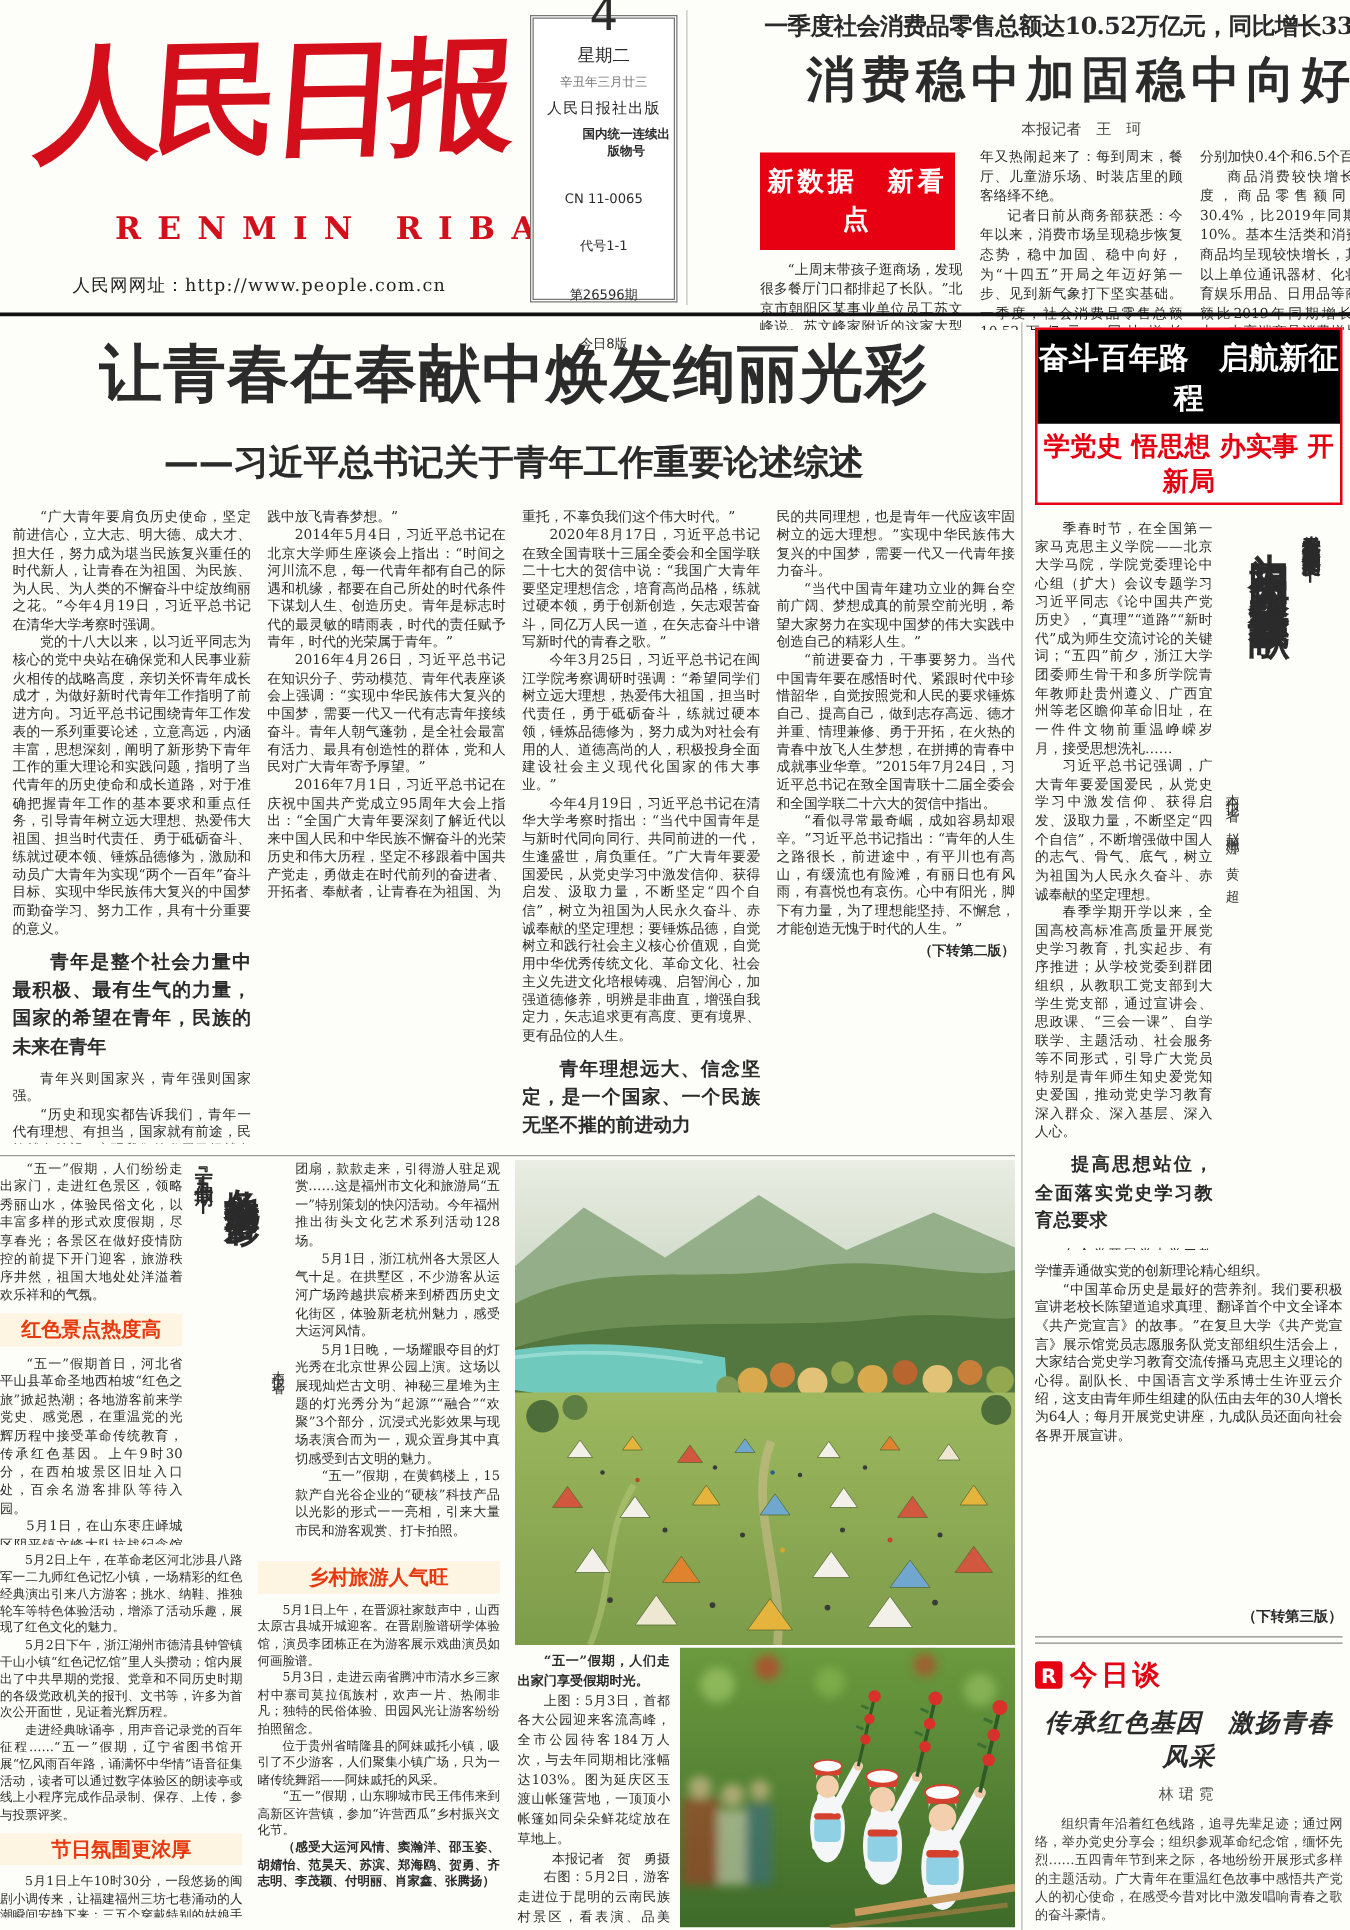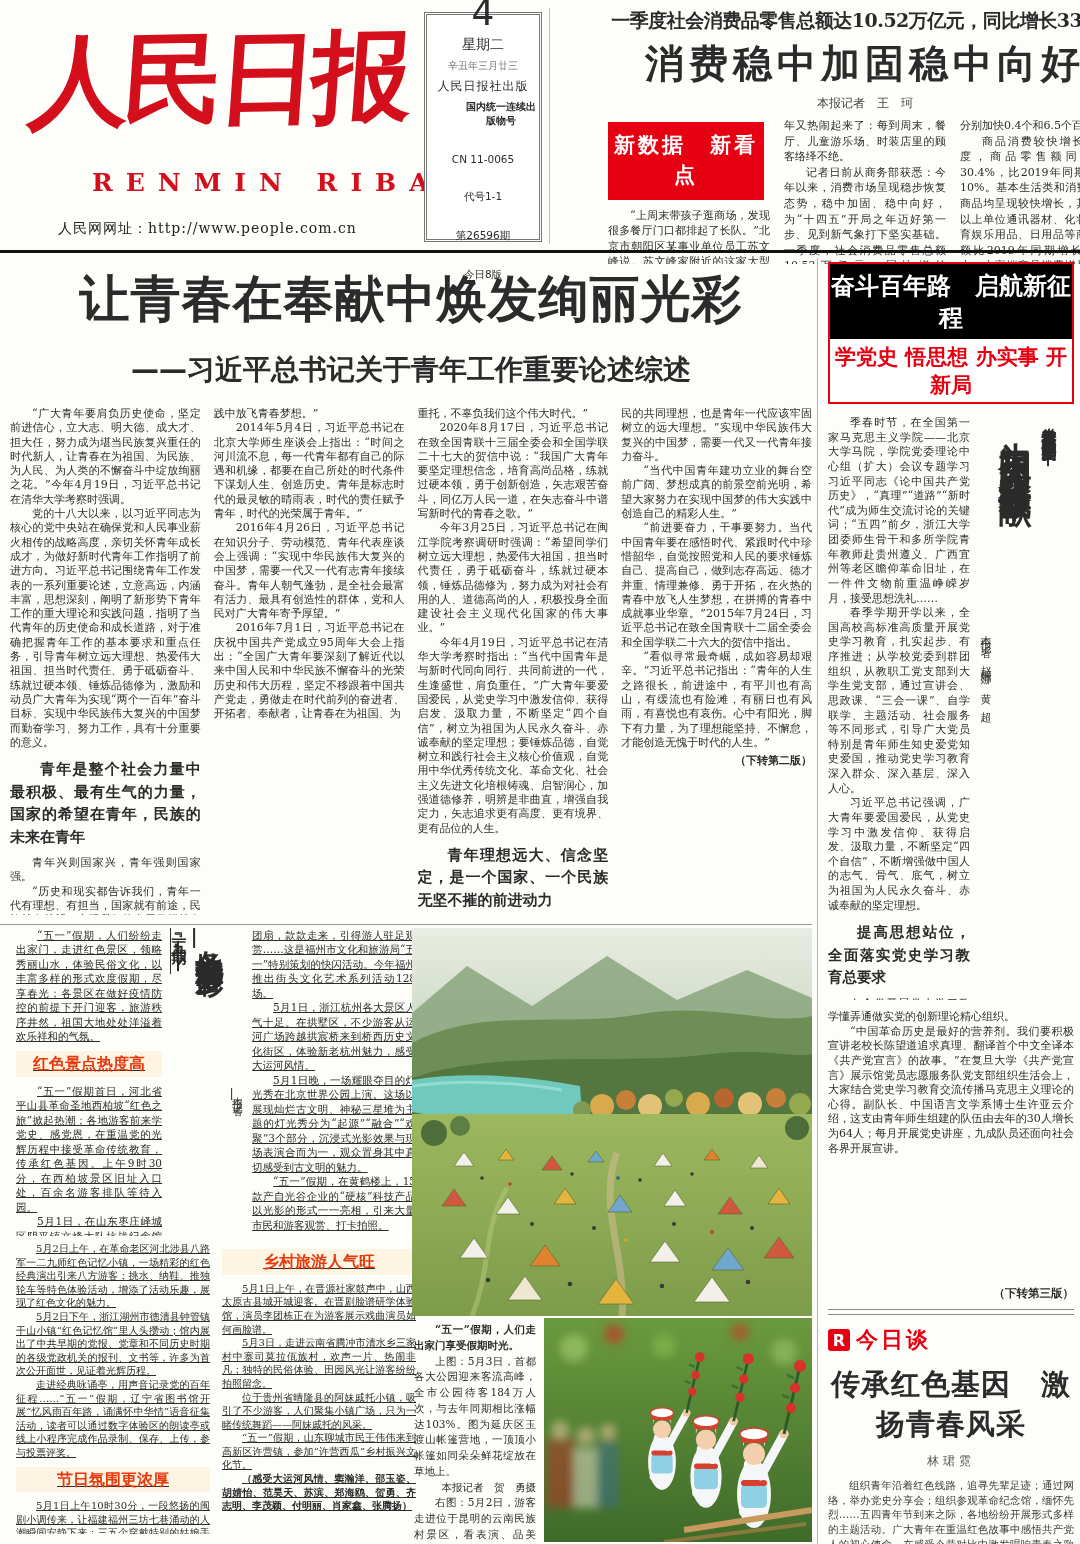--- a/index.html
+++ b/index.html
@@ -61,26 +61,26 @@
   .sb-full{margin-top:10px;height:272px;overflow:hidden;font-size:11px;line-height:1.33;text-align:justify;}
   .sb-jump{font-size:11.5px;}
   .rule-sb{margin-top:8px;height:4px;border-top:1px solid #8a8a84;border-bottom:1px solid #8a8a84;}
 
   
   .tt{margin-top:10px;}
   .tt-logo-row{display:flex;align-items:center;gap:6px;}
   .tt-mark{width:22px;height:22px;background:#e60012;color:#fff;font-weight:900;font-size:16px;
       display:flex;align-items:center;justify-content:center;border-radius:3px;}
   .tt-label{color:#e60012;font-weight:900;font-size:22px;letter-spacing:3px;}
-  .tt-title{font-size:29px;font-weight:900;text-align:center;margin-top:10px;letter-spacing:1px;}
+  .tt-title{font-size:20px;font-weight:900;text-align:center;margin-top:10px;letter-spacing:1px;font-style:italic;}
   .tt-author{font-size:12px;text-align:center;margin-top:8px;color:#555;letter-spacing:4px;}
   .tt-body{margin-top:8px;font-size:10.5px;line-height:1.4;text-align:justify;color:#3a3a3a;height:196px;overflow:hidden;}
 
   
-  .holiday{position:absolute;left:16px;top:928px;width:400px;height:612px;text-decoration:underline;}
+  .holiday{position:absolute;left:0;top:928px;width:400px;height:612px;}
   .h-row1{display:flex;gap:7px;height:308px;overflow:hidden;}
   .h-colA{width:146px;font-size:10.5px;line-height:1.38;text-align:justify;overflow:hidden;}
   .h-kicker{font-weight:bold;font-size:15px;letter-spacing:2px;}
   .h-headline{font-weight:900;font-size:28px;line-height:1.04;letter-spacing:2px;}
   .h-byline{font-size:10.5px;color:#333;padding-top:160px;letter-spacing:3px;}
   .h-colB{flex:1;font-size:10.5px;line-height:1.38;text-align:justify;overflow:hidden;}
   .h-sub{font-weight:bold;color:#e8380d;font-size:16px;text-align:center;text-indent:0;
       margin:7px 0;background:#fdf4e2;padding:2px 0;font-family:"DejaVu Sans","Liberation Sans",sans-serif;}
   .h-row2{display:flex;gap:12px;margin-top:6px;height:292px;overflow:hidden;}
   .h-col2{flex:1;font-size:10px;line-height:1.36;text-align:justify;overflow:hidden;}
@@ -191,22 +191,22 @@
 
   <div class="sidebar">
     <div class="banner sans">
       <div class="banner-l1">奋斗百年路　启航新征程</div>
       <div class="banner-l2">学党史 悟思想 办实事 开新局</div>
     </div>
     <div class="sb-flex">
       <div class="sb-text">
         <div>
             <p>季春时节，在全国第一家马克思主义学院——北京大学马院，学院党委理论中心组（扩大）会议专题学习习近平同志《论中国共产党历史》，“真理”“道路”“新时代”成为师生交流讨论的关键词；“五四”前夕，浙江大学团委师生骨干和多所学院青年教师赴贵州遵义、广西宜州等老区瞻仰革命旧址，在一件件文物前重温峥嵘岁月，接受思想洗礼……</p>
+            <p>习近平总书记强调，广大青年要爱国爱民，从党史学习中激发信仰、获得启发、汲取力量，不断坚定“四个自信”，不断增强做中国人的志气、骨气、底气，树立为祖国为人民永久奋斗、赤诚奉献的坚定理想。</p>
             <p>春季学期开学以来，全国高校高标准高质量开展党史学习教育，扎实起步、有序推进；从学校党委到群团组织，从教职工党支部到大学生党支部，通过宣讲会、思政课、“三会一课”、自学联学、主题活动、社会服务等不同形式，引导广大党员特别是青年师生知史爱党知史爱国，推动党史学习教育深入群众、深入基层、深入人心。</p>
-            <p>习近平总书记强调，广大青年要爱国爱民，从党史学习中激发信仰、获得启发、汲取力量，不断坚定“四个自信”，不断增强做中国人的志气、骨气、底气，树立为祖国为人民永久奋斗、赤诚奉献的坚定理想。</p>
           </div>
         <p class="sb-subhead sans">提高思想站位，全面落实党史学习教育总要求</p>
         <div>
             <p>在全党开展党史学习教育，是以习近平同志为核心的党中央作出的重大决策。各地高校深入学习领会习近平总书记关于党史的重要论述，提高思想站位，全面落实总要求，紧紧围绕</p>
           </div>
       </div>
       <div class="sb-byline v">本报记者　赵婀娜　黄　超</div>
       <div class="sb-headline v sans">为祖国为人民永久奋斗赤诚奉献</div>
       <div class="sb-kicker v sans">党史学习教育引导高校师生知史爱党知史爱国——</div>
     </div>

